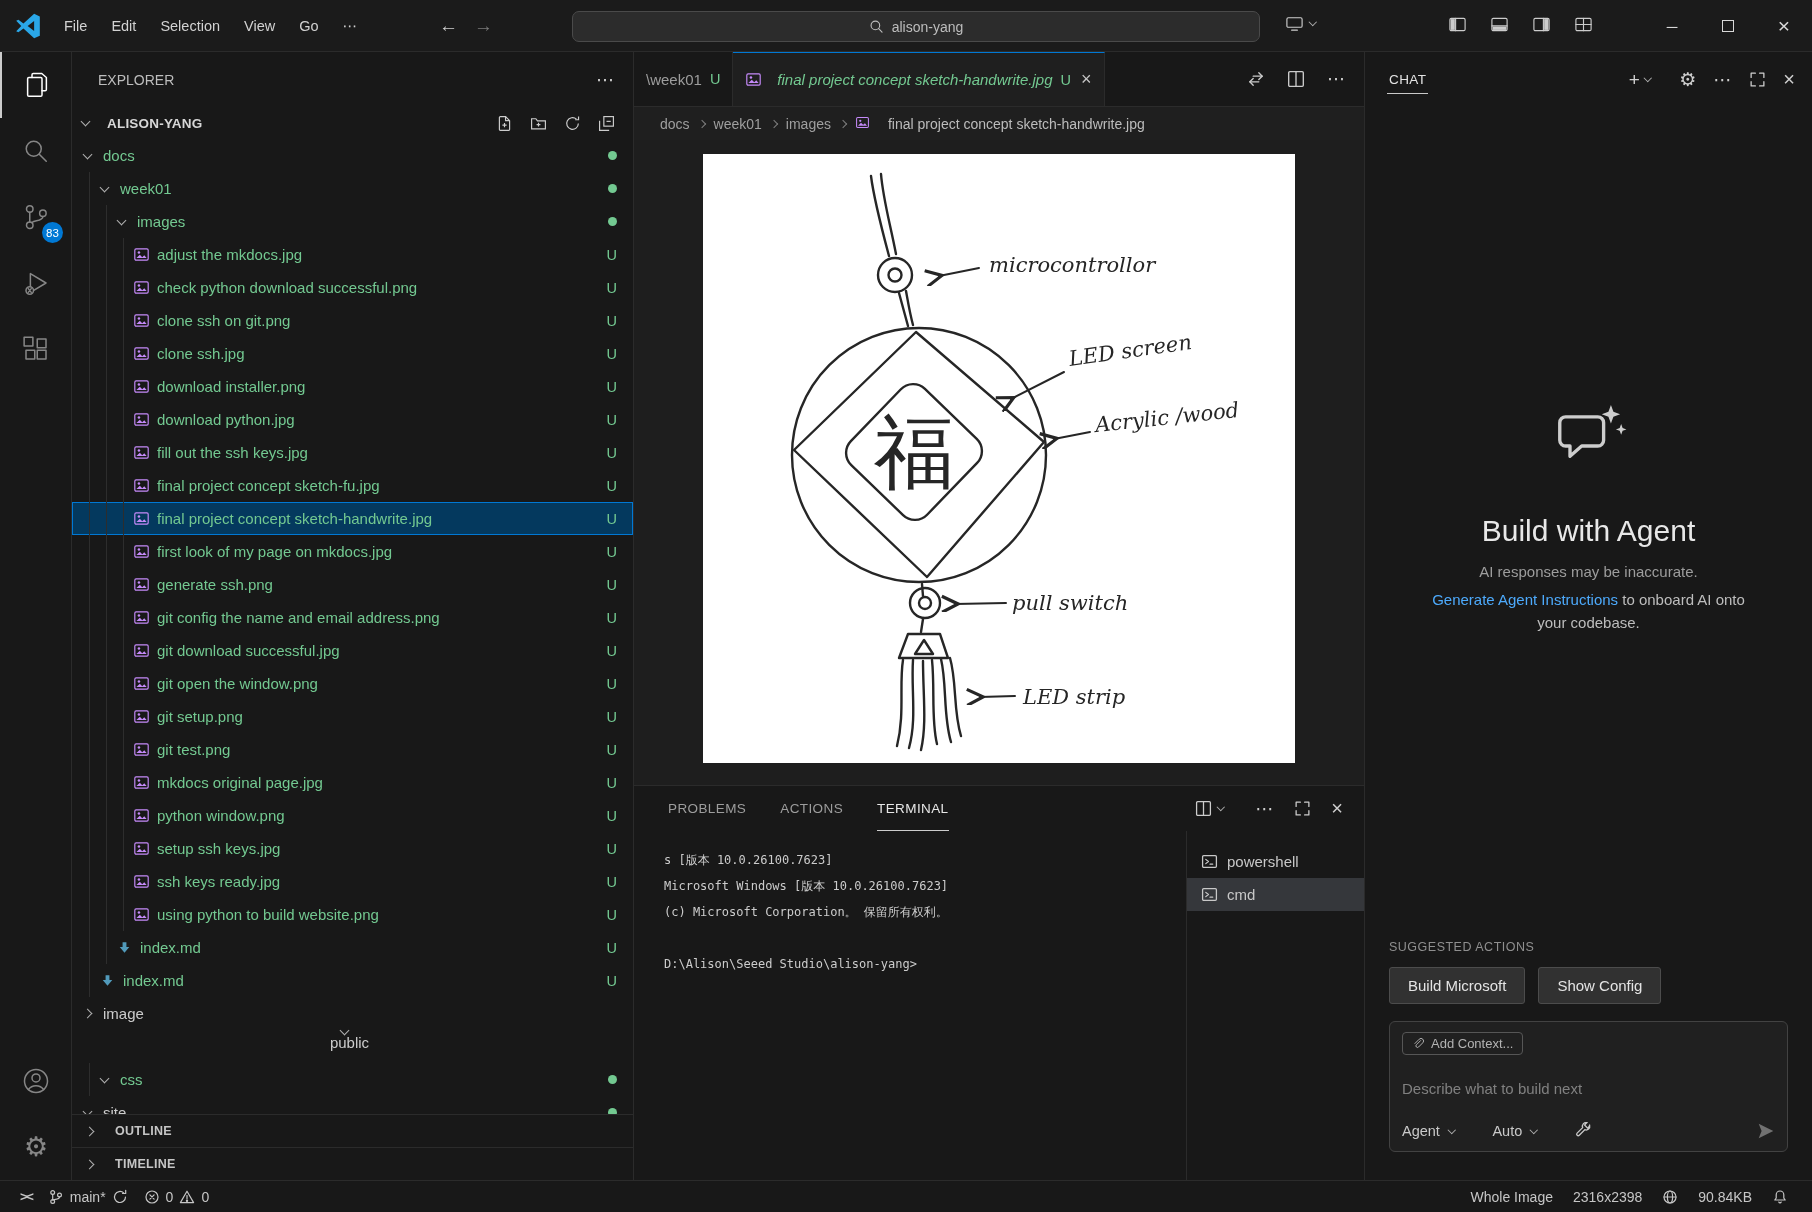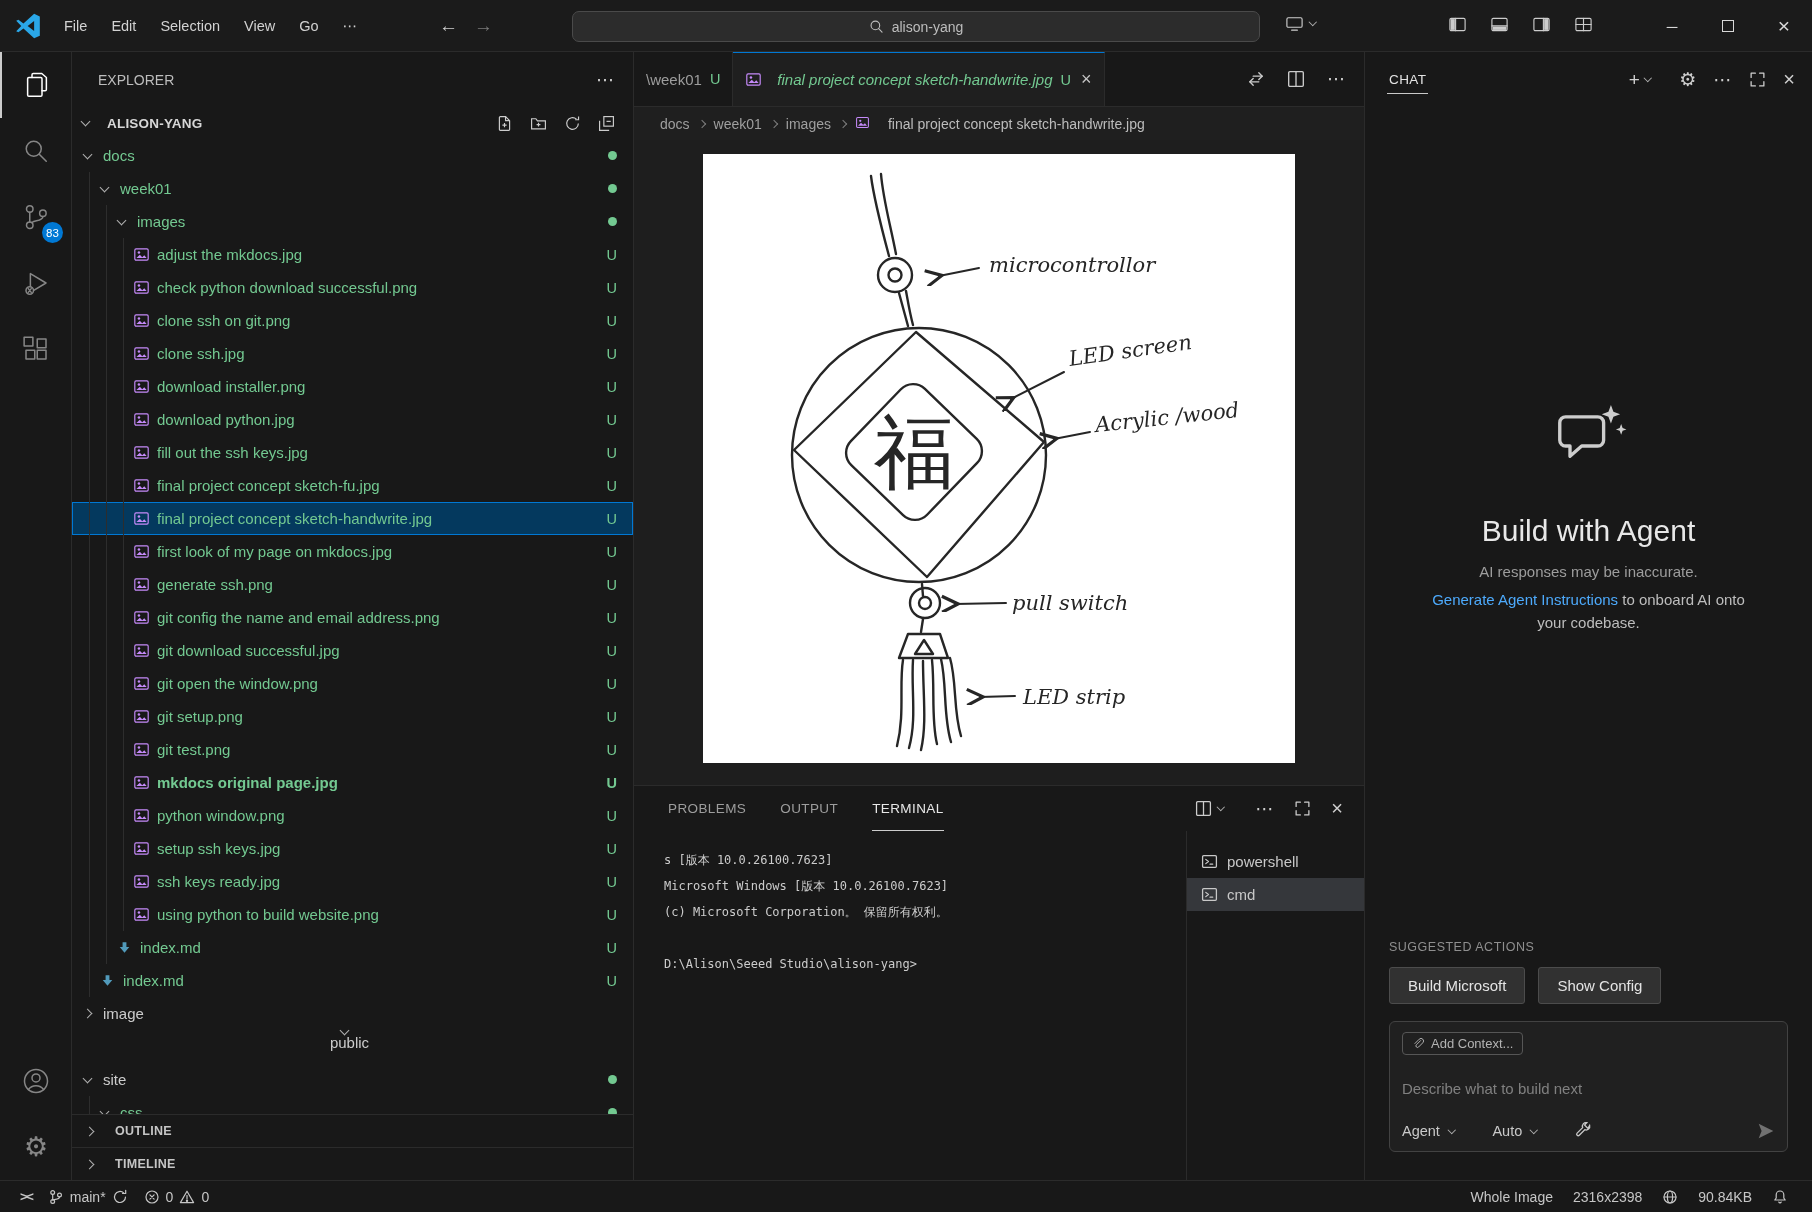--- a/index.html
+++ b/index.html
@@ -540,21 +540,21 @@
             <svg viewBox="0 0 16 16">
               <rect x="1.7" y="2.7" width="12.6" height="10.6" rx="1.2" fill="none" stroke="#c58af9" stroke-width="1.1"></rect>
               <circle cx="5.6" cy="6.2" r="1.2" fill="#c58af9"></circle>
               <path d="M3.2 11.4l3.2-3.1 2.3 2.2 1.9-1.8 2.2 2.7z" fill="#c58af9"></path>
             </svg>
           </span>
           <span class="t-label green">git test.png</span>
           <span class="sp"></span>
           <span class="u-badge">U</span>
         </div>
-        <div class="tree-row" style="padding-left: 61px; font-weight: bold;">
+        <div class="tree-row" style="padding-left: 61px;">
           <span class="guide" style="left:17px"></span>
           <span class="guide" style="left:34px"></span>
           <span class="guide" style="left:51px"></span>
           <span class="ficon">
             <svg viewBox="0 0 16 16">
               <rect x="1.7" y="2.7" width="12.6" height="10.6" rx="1.2" fill="none" stroke="#c58af9" stroke-width="1.1"></rect>
               <circle cx="5.6" cy="6.2" r="1.2" fill="#c58af9"></circle>
               <path d="M3.2 11.4l3.2-3.1 2.3 2.2 1.9-1.8 2.2 2.7z" fill="#c58af9"></path>
             </svg>
           </span>
@@ -648,30 +648,30 @@
         <div class="tree-row" style="padding-left: 10px;">
           <span class="chev right"></span>
           <span class="t-label default">image</span>
           <span class="sp"></span>
         </div>
         <div class="tree-row" style="padding-left: 10px; flex-direction: column;">
           <span class="chev down"></span>
           <span class="t-label default">public</span>
           <span class="sp"></span>
         </div>
+        <div class="tree-row" style="padding-left: 27px;">
+          <span class="guide" style="left:17px"></span>
+          <span class="chev down"></span>
+          <span class="t-label green">css</span>
+          <span class="sp"></span>
+          <span class="dot-badge"></span>
+        </div>
         <div class="tree-row" style="padding-left: 10px;">
           <span class="chev down"></span>
           <span class="t-label default">site</span>
-          <span class="sp"></span>
-          <span class="dot-badge"></span>
-        </div>
-        <div class="tree-row" style="padding-left: 27px;">
-          <span class="guide" style="left:17px"></span>
-          <span class="chev down"></span>
-          <span class="t-label green">css</span>
           <span class="sp"></span>
           <span class="dot-badge"></span>
         </div>
       </div>
     <div class="bottom-section">
       <span class="chev right"></span>
       <span>OUTLINE</span>
     </div>
     <div class="bottom-section">
       <span class="chev right"></span>
@@ -780,21 +780,21 @@
           <text x="393" y="278" transform="rotate(-6 393 278)">Acrylic /wood</text>
           <text x="309" y="456">pull switch</text>
           <text x="320" y="550">LED strip</text>
         </g>
       </svg>
     </div>
 
     <div class="panel">
       <div class="panel-tabs" id="panel-tabs">
         <div class="panel-tab">PROBLEMS</div>
-          <div class="panel-tab">OUTPUT</div>
+          <div class="panel-tab">ACTIONS</div>
           <div class="panel-tab active">TERMINAL</div>
           <div class="panel-actions">
           <span style="display:flex;align-items:center;gap:4px">
             <svg class="stroke-ic" viewBox="0 0 16 16">
                 <rect x="1.5" y="1.5" width="13" height="13" rx="1"></rect>
                 <path d="M8 1.5v13"></path>
               </svg>
             <span class="chev sm down"></span>
           </span>
           <span class="dots-glyph">⋯</span>

